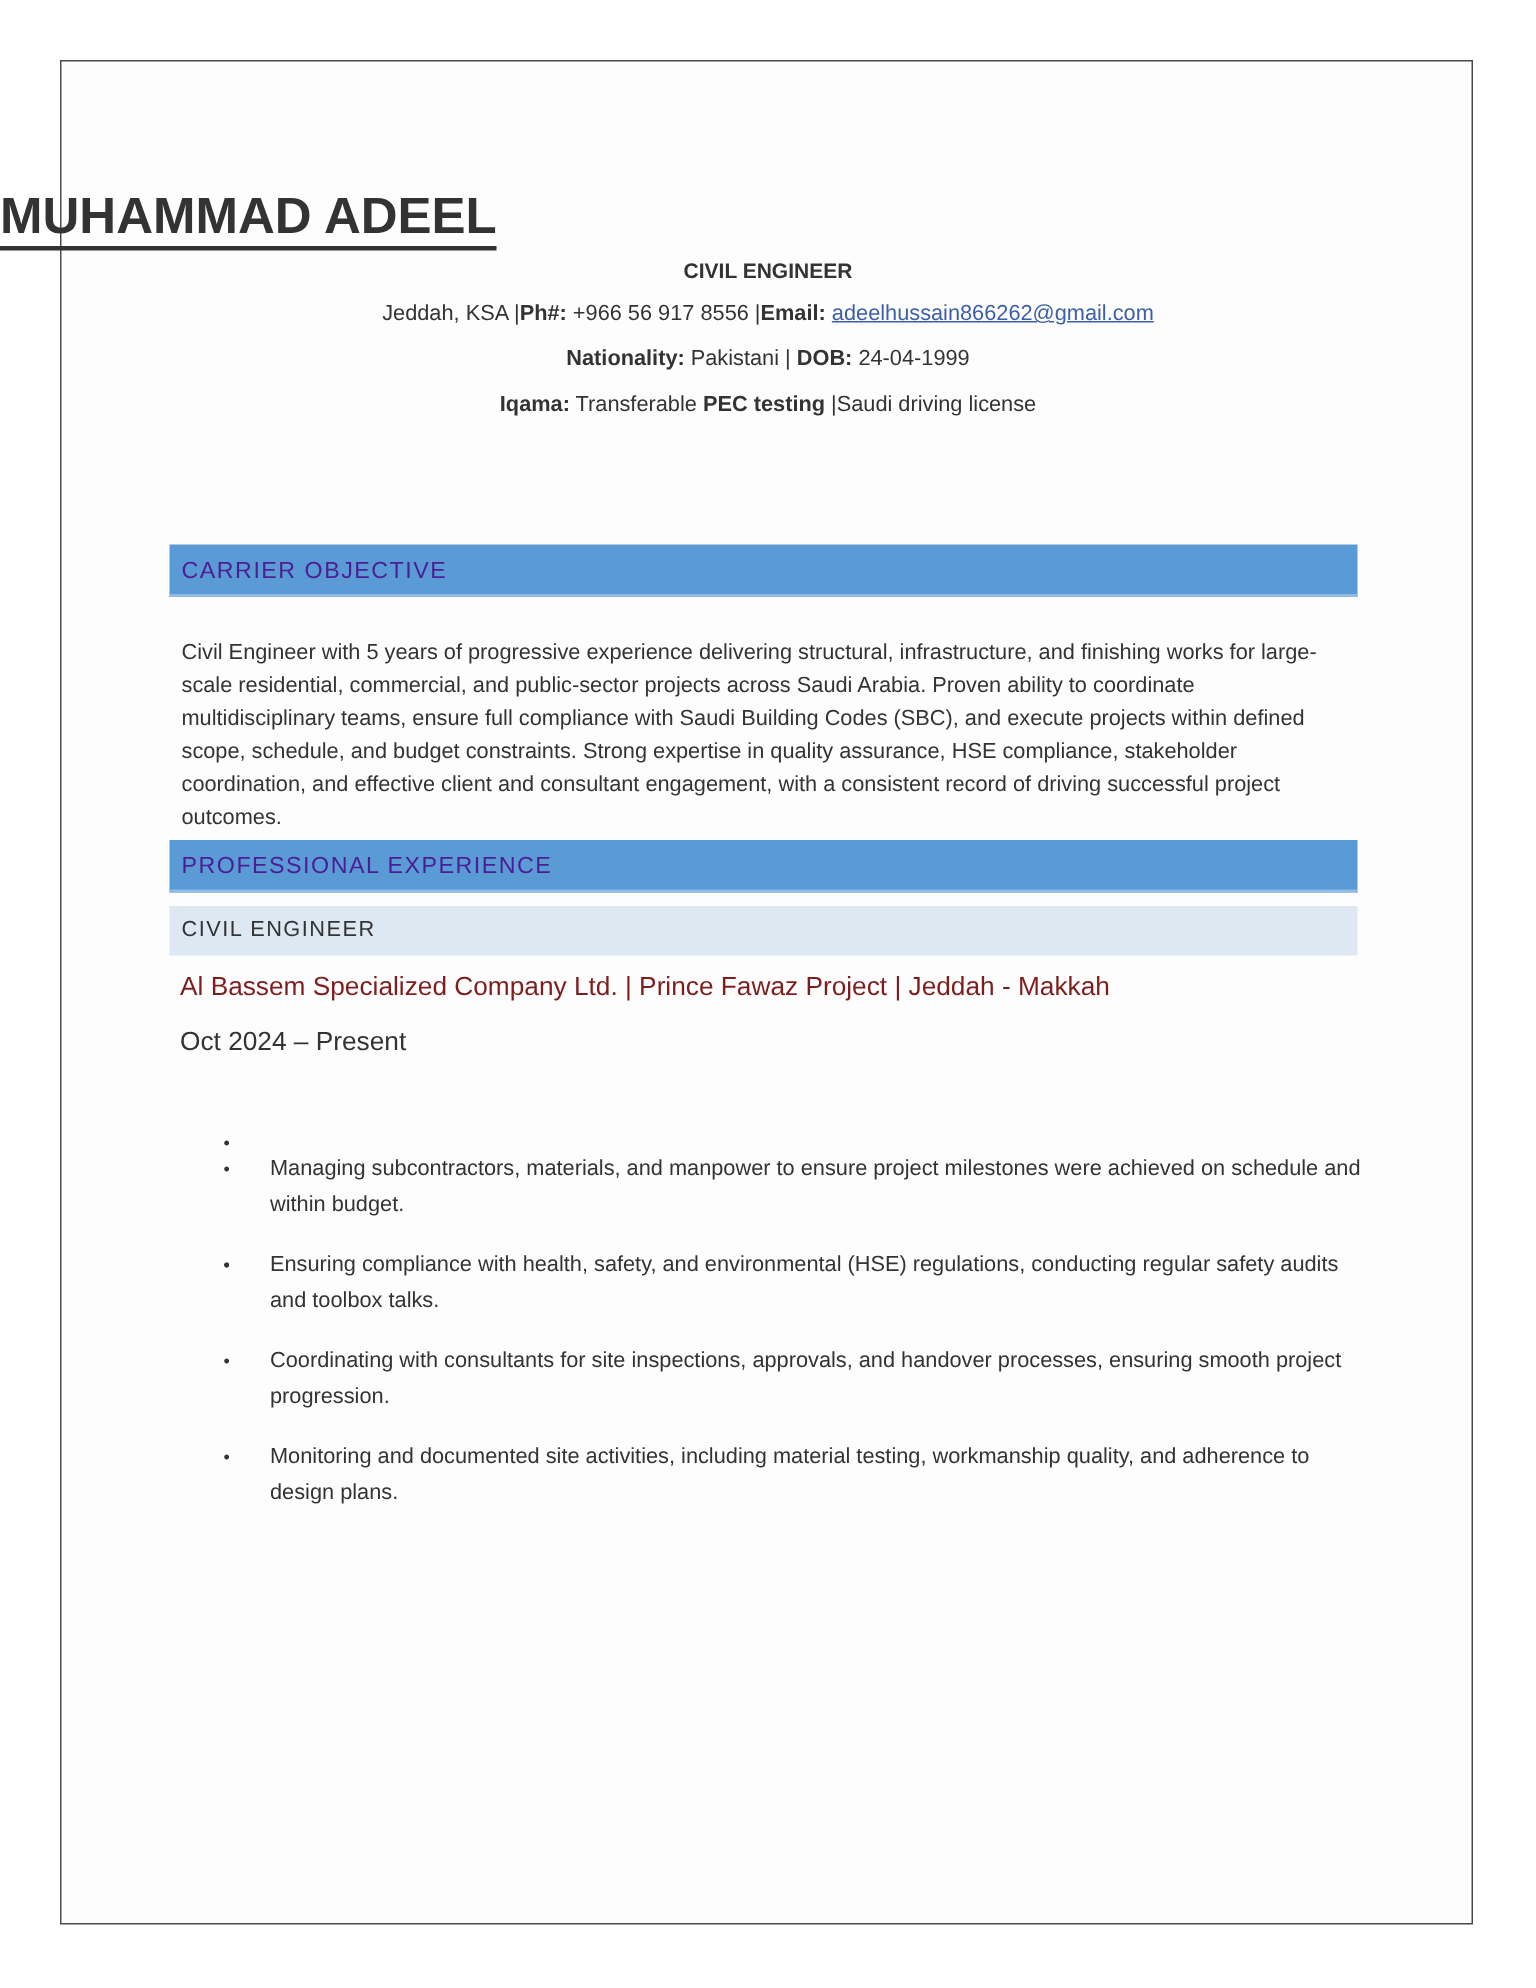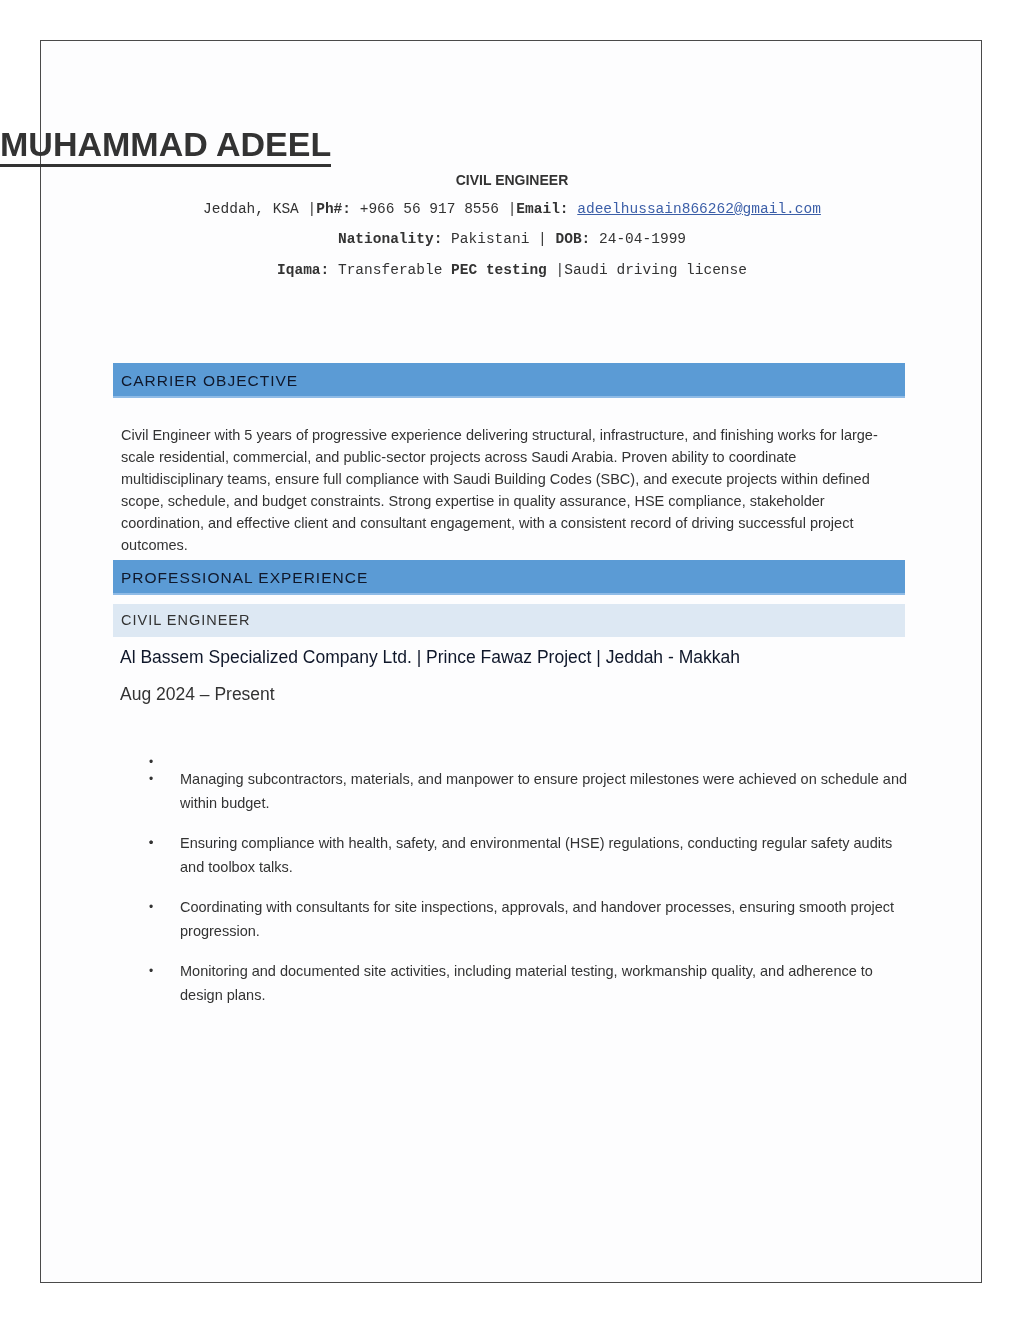--- a/index.html
+++ b/index.html
@@ -1,32 +1,32 @@
 <!DOCTYPE html>
 <html><head>
 <meta charset="utf-8">
 <style>
   html, body { margin: 0; padding: 0; background: #ffffff; }
   body { width: 1024px; height: 1325px; position: relative; font-family: "Liberation Sans", sans-serif; color: #2b2b2b; }
   .page-border { position: absolute; left: 40px; top: 40px; width: 942px; height: 1243px; border: 1.5px solid #4a4a4a; box-sizing: border-box; background: #fdfdfe; }
   .name { position: absolute; left: 0; width: 1024px; top: 124px; text-align: left; font-size: 34px; font-weight: bold; color: #333333; letter-spacing: 0px; }
   .name span { border-bottom: 3px solid #333333; padding-bottom: 0px; line-height: 40px; display: inline-block; }
   .title { position: absolute; left: 0; width: 1024px; top: 172px; text-align: center; font-size: 14px; font-weight: bold; color: #333; }
-  .line { position: absolute; left: 0; width: 1024px; text-align: center; font-size: 14.5px; color: #333; font-family: Liberation Mono, monospace; }
+  .line { position: absolute; left: 0; width: 1024px; text-align: center; font-size: 14.5px; color: #333; }
   .line b { font-weight: bold; }
   .line a { color: #3c5fa8; text-decoration: underline; }
   .l1 { top: 201px; }
   .l2 { top: 231px; }
   .l3 { top: 262px; }
-  .sec-bar { position: absolute; left: 113px; width: 792px; height: 35px; background: #5b9bd5; color: #0f172a; font-size: 15.5px; letter-spacing: 1px; line-height: 35px; padding-left: 8px; box-sizing: border-box; border-bottom: 2px solid #8fbbe6; }
+  .sec-bar { position: absolute; left: 113px; width: 792px; height: 35px; background: #5b9bd5; color: #4c1d95; font-size: 15.5px; letter-spacing: 1px; line-height: 35px; padding-left: 8px; box-sizing: border-box; border-bottom: 2px solid #8fbbe6; }
   .sec1 { top: 363px; }
   .sec2 { top: 560px; }
   .sub-bar { position: absolute; left: 113px; top: 604px; width: 792px; height: 33px; background: #dde8f3; color: #333; font-size: 14.5px; letter-spacing: 1px; line-height: 33px; padding-left: 8px; box-sizing: border-box; }
   .objective { position: absolute; left: 121px; top: 424px; width: 780px; font-size: 14.5px; line-height: 22px; color: #333; }
-  .company { position: absolute; left: 120px; top: 647px; font-size: 17.5px; color: #0f172a; }
+  .company { position: absolute; left: 120px; top: 647px; font-size: 17.5px; color: #7f1d1d; }
   .dates { position: absolute; left: 120px; top: 684px; font-size: 17.5px; color: #333; }
   .bullets { position: absolute; left: 149px; top: 751px; width: 760px; margin: 0; padding: 0; list-style: none; }
   .bullets li { position: relative; padding-left: 31px; font-size: 14.5px; line-height: 23.5px; color: #333; margin-bottom: 17px; }
   .bullets li .dot { position: absolute; left: 0; top: 0; font-size: 12px; }
 </style>
 </head>
 <body>
 
 <div class="page-border"></div>
 
@@ -42,21 +42,21 @@
 <div class="line l3">
   <b>Iqama:</b><span> Transferable </span><b>PEC testing</b><span> |Saudi driving license</span>
 </div>
 
 <div class="sec-bar sec1">CARRIER OBJECTIVE</div>
 <div class="objective">Civil Engineer with 5 years of progressive experience delivering structural, infrastructure, and finishing works for large-scale residential, commercial, and public-sector projects across Saudi Arabia. Proven ability to coordinate multidisciplinary teams, ensure full compliance with Saudi Building Codes (SBC), and execute projects within defined scope, schedule, and budget constraints. Strong expertise in quality assurance, HSE compliance, stakeholder coordination, and effective client and consultant engagement, with a consistent record of driving successful project outcomes.</div>
 
 <div class="sec-bar sec2">PROFESSIONAL EXPERIENCE</div>
 <div class="sub-bar">CIVIL ENGINEER</div>
 <div class="company">Al Bassem Specialized Company Ltd. | Prince Fawaz Project | Jeddah - Makkah</div>
-<div class="dates">Aug 2024 – Present</div>
+<div class="dates">Oct 2024 – Present</div>
 
 <ul class="bullets">
   <li><span class="dot">•</span></li>
   <li><span class="dot">•</span><span>Managing subcontractors, materials, and manpower to ensure project milestones were achieved on schedule and within budget.</span></li>
   <li><span class="dot">•</span></li>
   <li><span class="dot">•</span><span>Ensuring compliance with health, safety, and environmental (HSE) regulations, conducting regular safety audits and toolbox talks.</span></li>
   <li><span class="dot">•</span><span>Coordinating with consultants for site inspections, approvals, and handover processes, ensuring smooth project progression.</span></li>
   <li><span class="dot">•</span><span>Monitoring and documented site activities, including material testing, workmanship quality, and adherence to design plans.</span></li>
 </ul>
 

